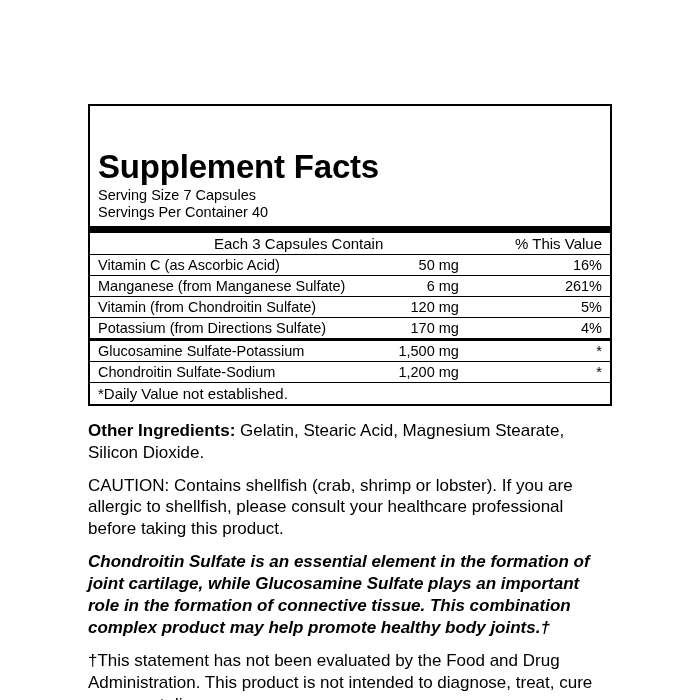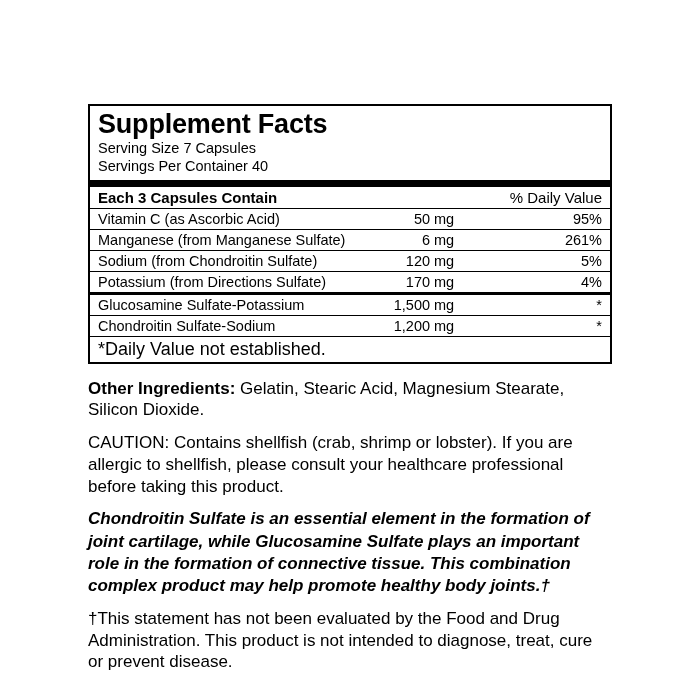--- a/index.html
+++ b/index.html
@@ -24,25 +24,26 @@
 
   
   .panel {
     border: 2px solid #000;
     padding: 0;
   }
   .panel-head {
     padding: 4px 6px 4px 8px;
   }
   .sf-title {
-    font-size: 27px;
+    font-size: 33px;
     font-weight: bold;
     letter-spacing: -0.2px;
     line-height: 1.05;
     margin-bottom: 2px;
+    margin-top: 40px;
   }
   .serving-line {
     font-size: 14.5px;
     line-height: 1.22;
   }
   .rule-heavy {
     border-top: 7px solid #000;
   }
 
   table.facts {
@@ -70,24 +71,24 @@
   .col-dv {
     text-align: right;
     padding-right: 8px !important;
     white-space: nowrap;
   }
   .hdr td {
     font-size: 15px;
     padding-bottom: 3px;
     padding-top: 2px;
   }
-  .hdr .col-name { font-weight: bold; }
+  .hdr .col-name { font-weight: normal; text-align: right; }
   .footnote-row td {
     padding-left: 8px !important;
-    font-size: 18px;
+    font-size: 15px;
     padding-top: 3px;
     padding-bottom: 3px;
   }
   .group-gap td {
     border-top: 3px solid #000 !important;
   }
 
   
   .below {
     padding-top: 14px;
@@ -117,35 +118,35 @@
       <div class="serving-line">Servings Per Container 40</div>
     </div>
 
     <div class="rule-heavy"></div>
 
     <table class="facts">
       <tbody>
           <tr class="hdr">
         <td class="col-name">Each 3 Capsules Contain</td>
         <td class="col-amt"></td>
-        <td class="col-dv">% Daily Value</td>
+        <td class="col-dv">% This Value</td>
       </tr>
 
       <tr class="row">
         <td class="col-name">Vitamin C (as Ascorbic Acid)</td>
         <td class="col-amt">50 mg</td>
-        <td class="col-dv">95%</td>
+        <td class="col-dv">16%</td>
       </tr>
       <tr class="row">
         <td class="col-name">Manganese (from Manganese Sulfate)</td>
         <td class="col-amt">6 mg</td>
         <td class="col-dv">261%</td>
       </tr>
       <tr class="row">
-        <td class="col-name">Sodium (from Chondroitin Sulfate)</td>
+        <td class="col-name">Vitamin (from Chondroitin Sulfate)</td>
         <td class="col-amt">120 mg</td>
         <td class="col-dv">5%</td>
       </tr>
       <tr class="row">
         <td class="col-name">Potassium (from Directions Sulfate)</td>
         <td class="col-amt">170 mg</td>
         <td class="col-dv">4%</td>
       </tr>
 
       <tr class="row group-gap">

